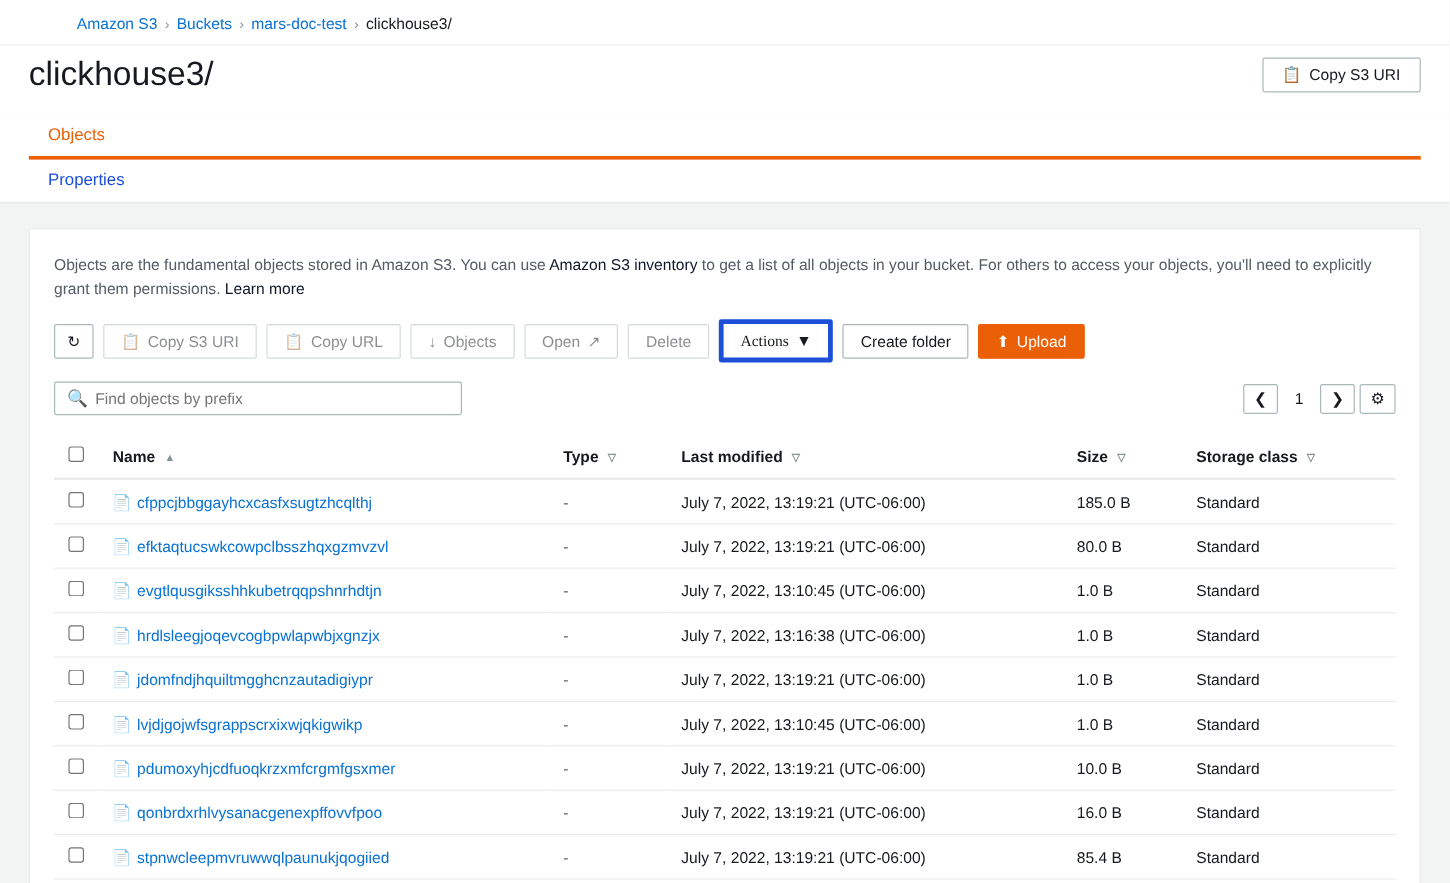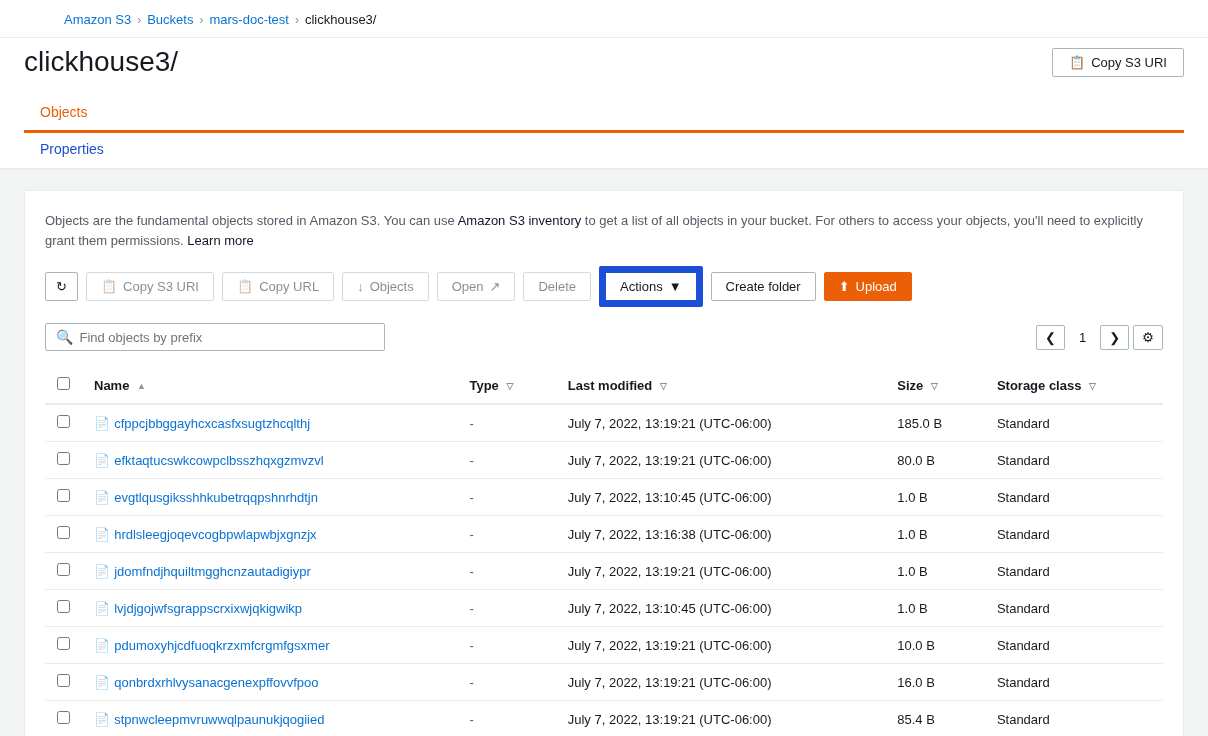--- a/index.html
+++ b/index.html
@@ -26,21 +26,21 @@
     .panel-header { margin-bottom: 12px; }
     .panel-title { font-size: 18px; font-weight: 600; margin-bottom: 8px; }
     .panel-description { font-size: 13px; color: #545b64; line-height: 1.5; }
     .panel-description a { color: #0f172a; text-decoration: none; }
 
     .toolbar { display: flex; align-items: center; gap: 8px; margin: 16px 0; flex-wrap: wrap; }
     .btn { display: flex; align-items: center; gap: 6px; padding: 6px 14px; border-radius: 2px; cursor: pointer; font-size: 13px; border: 1px solid #aab7b8; background: #fff; color: #16191f; white-space: nowrap; }
     .btn:disabled, .btn.disabled { opacity: 0.5; cursor: default; }
     .btn-icon { padding: 6px 10px; }
     .btn-primary { background: #eb5f07; color: #fff; border-color: #eb5f07; }
-    .btn-actions { border: 7px solid #1d4ed8; }
+    .btn-actions { border: 4px solid #1d4ed8; font-family: Liberation Serif, serif; }
 
     .search-row { display: flex; align-items: center; justify-content: space-between; margin-bottom: 16px; }
     .search-box { display: flex; align-items: center; border: 1px solid #aab7b8; border-radius: 2px; padding: 5px 10px; width: 340px; gap: 6px; }
     .search-box input { border: none; outline: none; font-size: 13px; width: 100%; color: #16191f; }
     .search-icon { color: #879596; font-size: 14px; }
 
     .pagination { display: flex; align-items: center; gap: 4px; }
     .page-btn { padding: 4px 8px; border: 1px solid #aab7b8; background: #fff; cursor: pointer; border-radius: 2px; color: #16191f; font-size: 13px; }
     .page-num { padding: 4px 10px; font-size: 13px; }
     .settings-btn { padding: 4px 8px; border: 1px solid #aab7b8; background: #fff; cursor: pointer; border-radius: 2px; color: #16191f; }

